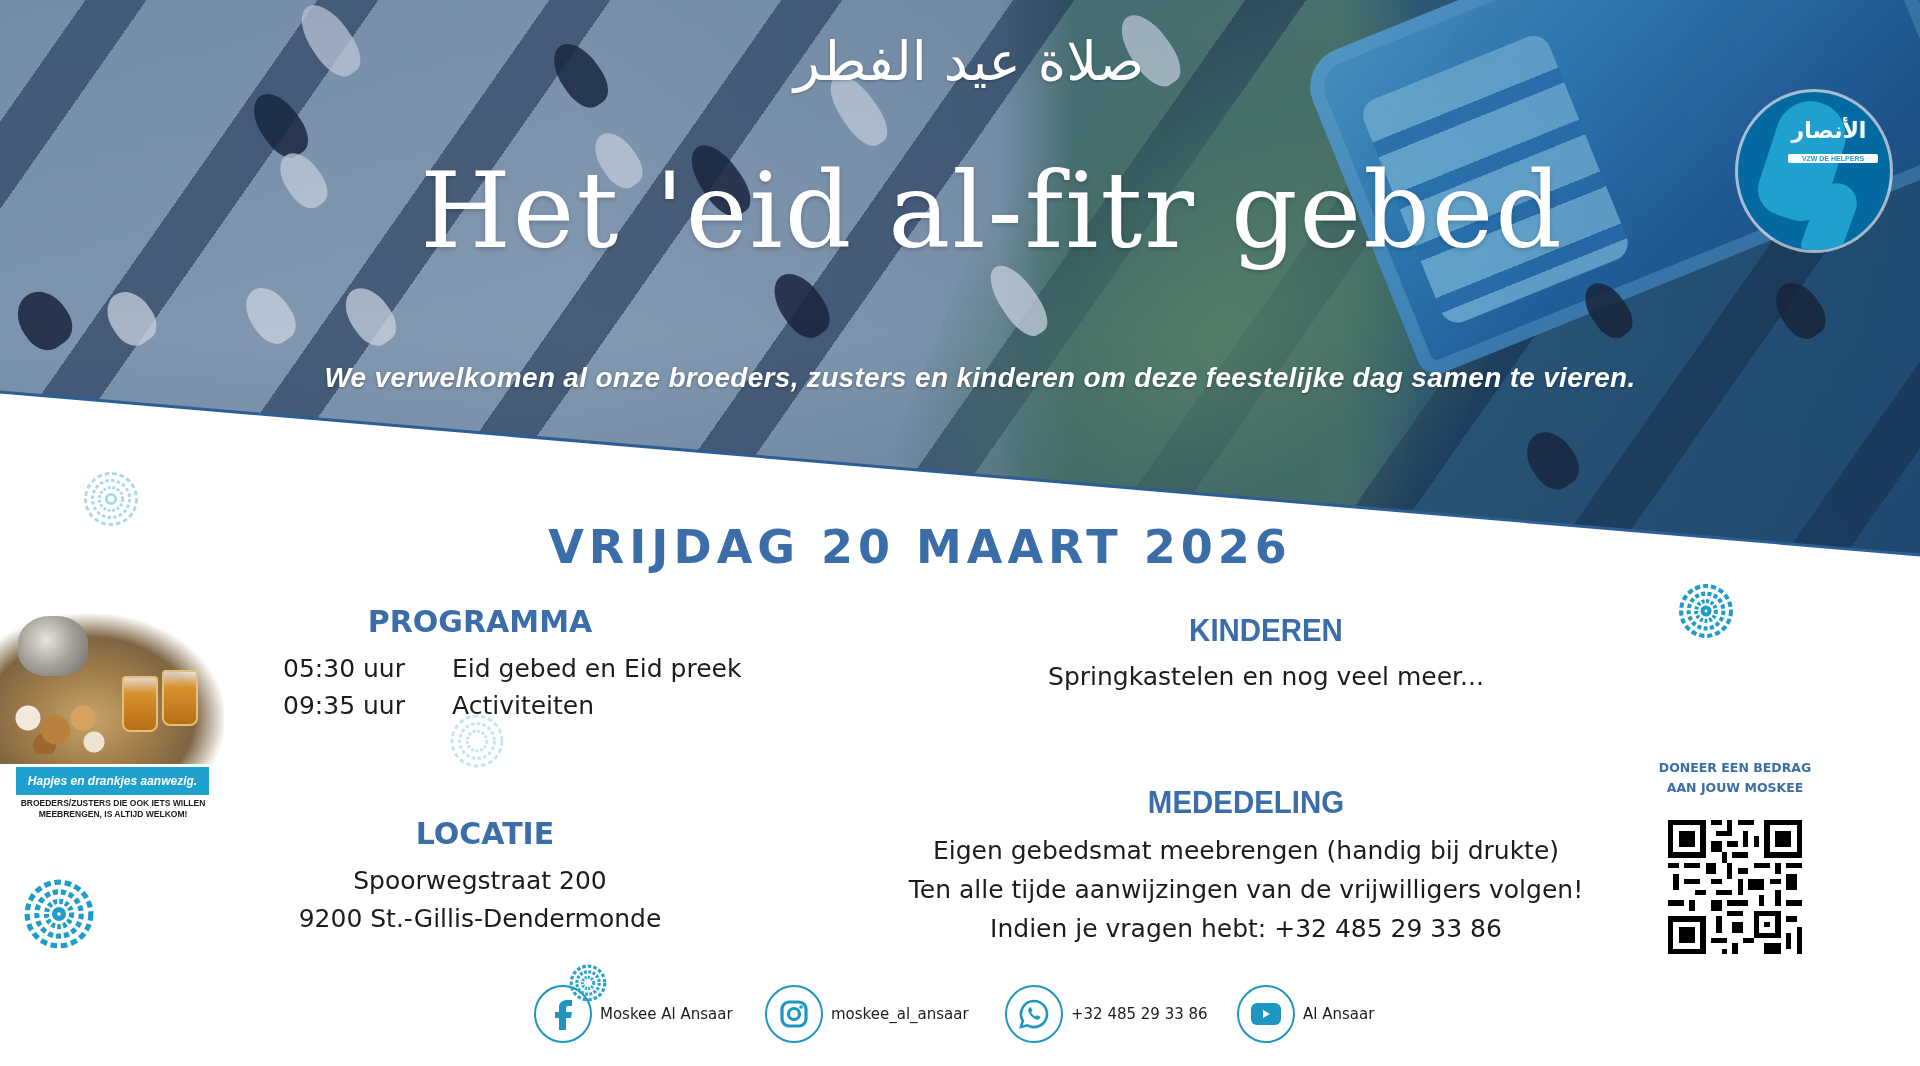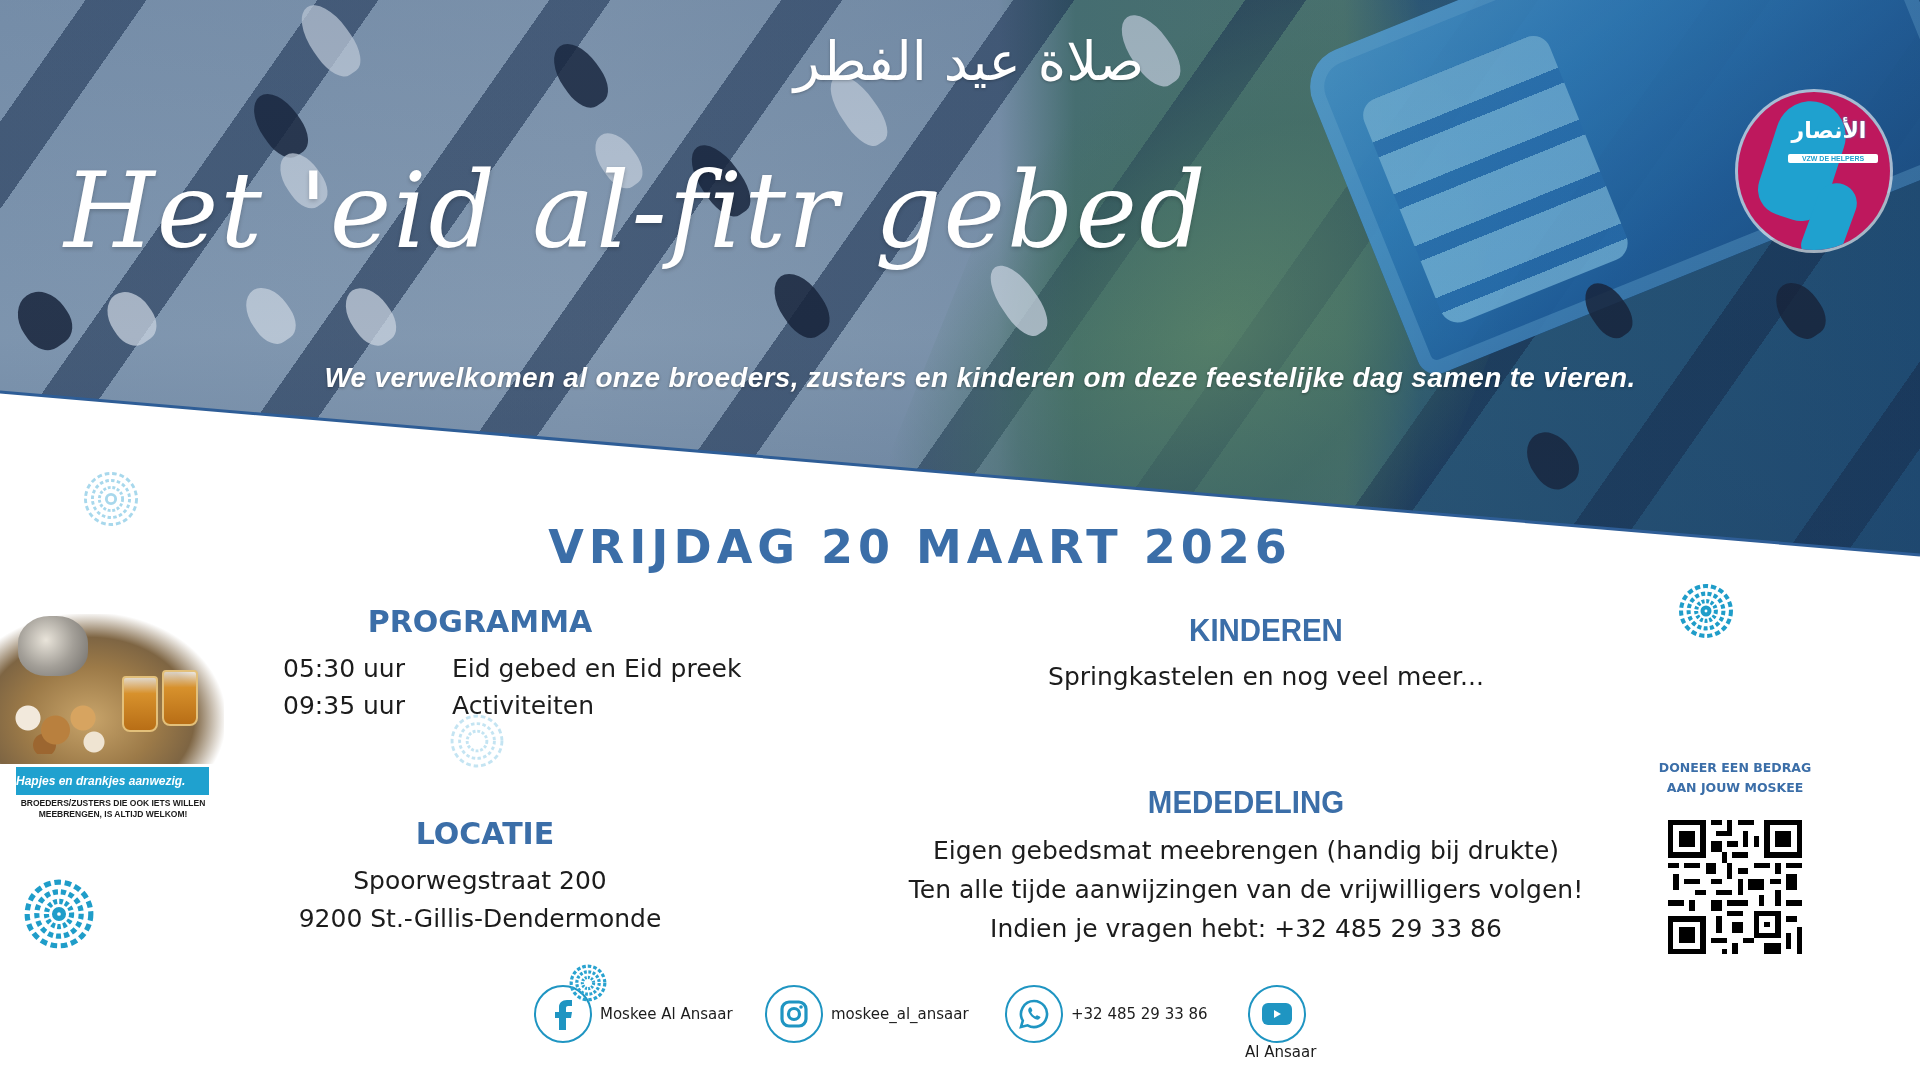--- a/index.html
+++ b/index.html
@@ -54,38 +54,38 @@
       position: absolute; left: 0; top: 0; width: 1920px; height: 560px; pointer-events: none;
     }
 
     .arabic-title {
       position: absolute; left: 0; width: 1920px; top: 30px; text-align: center;
       font-family: "DejaVu Serif", serif; font-size: 54px; color: #ffffff; direction: rtl;
       padding-left: 18px;
       text-shadow: 0 1px 3px rgba(0,0,0,0.25);
     }
     .script-title {
-      position: absolute; left: 0; width: 1920px; top: 150px; text-align: left;
-      font-family: "DejaVu Serif", serif; font-style: italic; font-weight: 300;
+      position: absolute; left: 0; width: 1920px; top: 150px; text-align: center;
+      font-family: "DejaVu Serif", serif; font-weight: 300;
       font-size: 104px; letter-spacing: 2px; color: #ffffff;
       padding-left: 64px;
       text-shadow: 0 2px 4px rgba(0,0,0,0.2);
     }
     .welcome-line {
       position: absolute; left: 0; width: 1920px; top: 362px; text-align: center;
       font-family: "Liberation Sans", sans-serif; font-weight: 700; font-style: italic;
       font-size: 28px; color: #ffffff; letter-spacing: 0.3px;
       padding-left: 40px;
       text-shadow: 0 1px 3px rgba(0,0,0,0.35);
     }
 
     
     .logo {
       position: absolute; left: 1738px; top: 92px; width: 152px; height: 158px;
-      border-radius: 50%; background: #be185d;
+      border-radius: 50%; background: #0369a1;
       box-shadow: 0 0 0 3px rgba(255,255,255,0.6);
       overflow: hidden;
     }
     .logo .hand-big {
       position: absolute; left: 30px; top: 8px; width: 70px; height: 120px;
       background: #1fa1cf; border-radius: 40px 40px 30px 30px; transform: rotate(18deg);
     }
     .logo .hand-small {
       position: absolute; left: 72px; top: 90px; width: 40px; height: 80px;
       background: #1fa1cf; border-radius: 22px 22px 14px 14px; transform: rotate(20deg);
@@ -151,21 +151,21 @@
       position: absolute; left: 6px; top: 80px; width: 110px; height: 60px;
       background:
         radial-gradient(circle at 20% 40%, #f2e9dc 0 12px, transparent 13px),
         radial-gradient(circle at 45% 60%, #b9803e 0 14px, transparent 15px),
         radial-gradient(circle at 70% 40%, #d7a460 0 12px, transparent 13px),
         radial-gradient(circle at 35% 85%, #9c6630 0 11px, transparent 12px),
         radial-gradient(circle at 80% 80%, #efe4d2 0 10px, transparent 11px);
     }
     .snack-banner {
       position: absolute; left: 16px; top: 153px; width: 193px; height: 28px;
-      background: #1fa1cf; color: #ffffff; 
+      background: #1fa1cf; color: #ffffff; text-align: center;
       font-family: "Liberation Sans", sans-serif; font-weight: 700; font-style: italic; font-size: 12px; line-height: 28px;
     }
     .snack-note {
       position: absolute; left: 8px; top: 184px; width: 210px; text-align: center;
       font-family: "Liberation Sans", sans-serif; font-weight: 700; font-size: 8.5px; line-height: 11px; color: #1c1c1c;
     }
 
     
     .donate-label {
       position: absolute; left: 1640px; top: 758px; width: 190px; text-align: center;
@@ -408,21 +408,21 @@
 <div class="social" style="left:1005px;">
   <div class="ring">
     <svg width="32" height="32" viewBox="0 0 32 32">
         <path d="M16 3a13 13 0 0 0-11.2 19.6L3 29l6.6-1.7A13 13 0 1 0 16 3z" fill="none" stroke="#1f95c2" stroke-width="2.6"></path>
         <path d="M11.5 9.5c.6-.6 1.4-.4 1.7.3l1 2.3c.2.5 0 1-.4 1.4l-.7.7c.9 1.9 2.4 3.4 4.3 4.3l.7-.7c.4-.4.9-.6 1.4-.4l2.3 1c.7.3.9 1.1.3 1.7l-1 1c-1 1-3 .8-5.6-1.1-2.3-1.7-4.3-4.3-5-6.3-.5-1.6-.3-2.9.5-3.7z" fill="#1f95c2"></path>
       </svg>
   </div>
   <span class="label">+32 485 29 33 86</span>
 </div>
 
-<div class="social" style="left:1237px;flex-direction:column;">
+<div class="social" style="left:1237px;">
   <div class="ring">
     <svg width="32" height="24" viewBox="0 0 32 24">
         <rect x="1" y="1" width="30" height="22" rx="6" fill="#1f95c2"></rect>
         <path d="M13 8l7 4-7 4z" fill="#ffffff"></path>
       </svg>
   </div>
   <span class="label">Al Ansaar</span>
 </div>
 
 </body></html>

